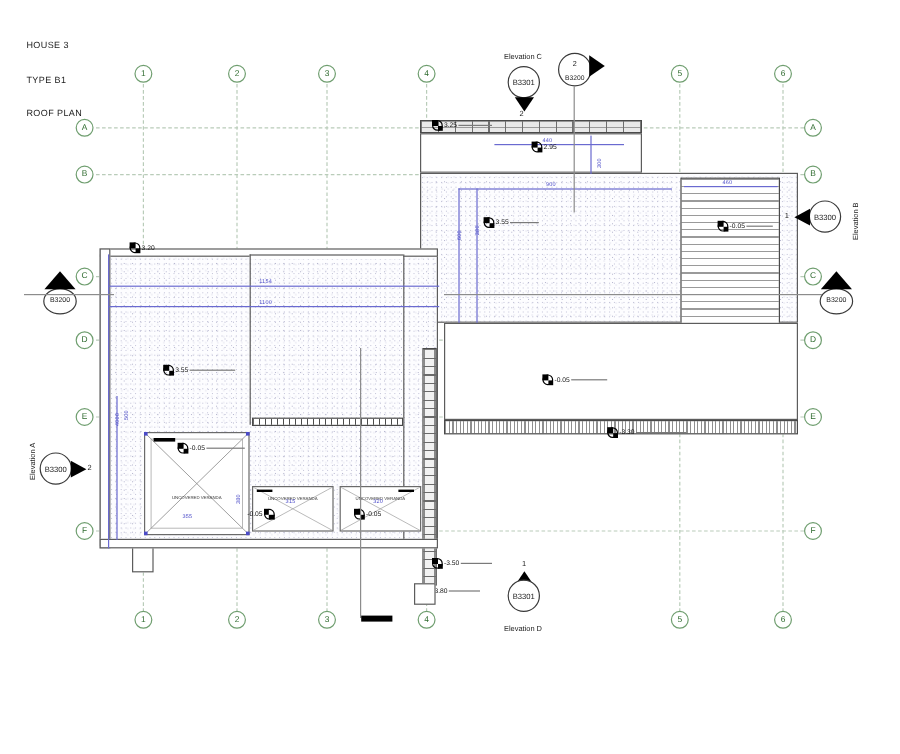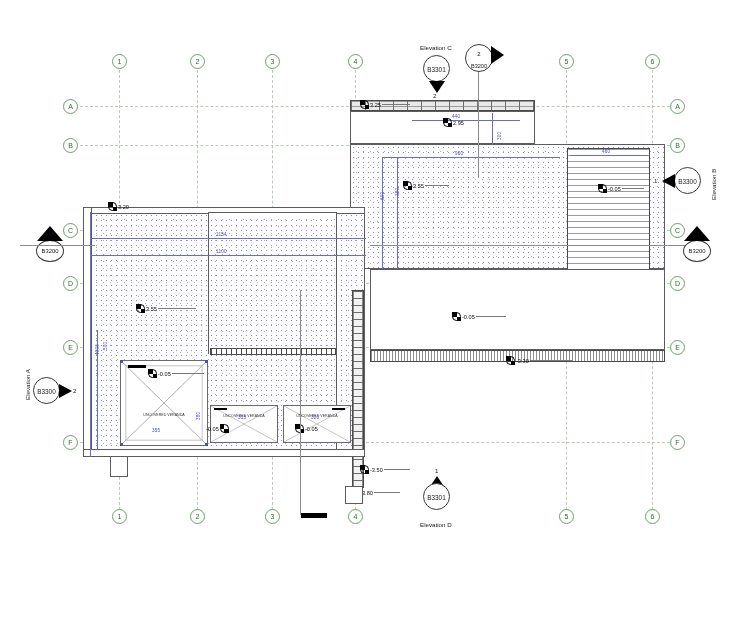--- a/index.html
+++ b/index.html
@@ -94,20 +94,25 @@
   .vlabel{position:absolute;font-size:3.6px;color:#333;white-space:nowrap;
           left:50%;transform:translateX(-50%);}
   .scalebar{position:absolute;background:#000;}
   .nodes{position:absolute;width:3px;height:3px;background:#4b4bc8;}
 </style>
 </head>
 <body>
 
 <div id="sheet">
 
+  <div id="title-block">
+    <div>HOUSE 3</div>
+    <div>TYPE B1</div>
+    <div>ROOF PLAN</div>
+  </div>
 
   <div class="gline v" style="left:119px;top:70px;height:445px;"></div>
   <div class="gline v" style="left:197px;top:70px;height:445px;"></div>
   <div class="gline v" style="left:272px;top:70px;height:445px;"></div>
   <div class="gline v" style="left:355px;top:70px;height:445px;"></div>
   <div class="gline v" style="left:566px;top:70px;height:445px;"></div>
   <div class="gline v" style="left:652px;top:70px;height:445px;"></div>
 
   <div class="gline h" style="left:80px;top:106px;width:590px;"></div>
   <div class="gline h" style="left:80px;top:145px;width:590px;"></div>

